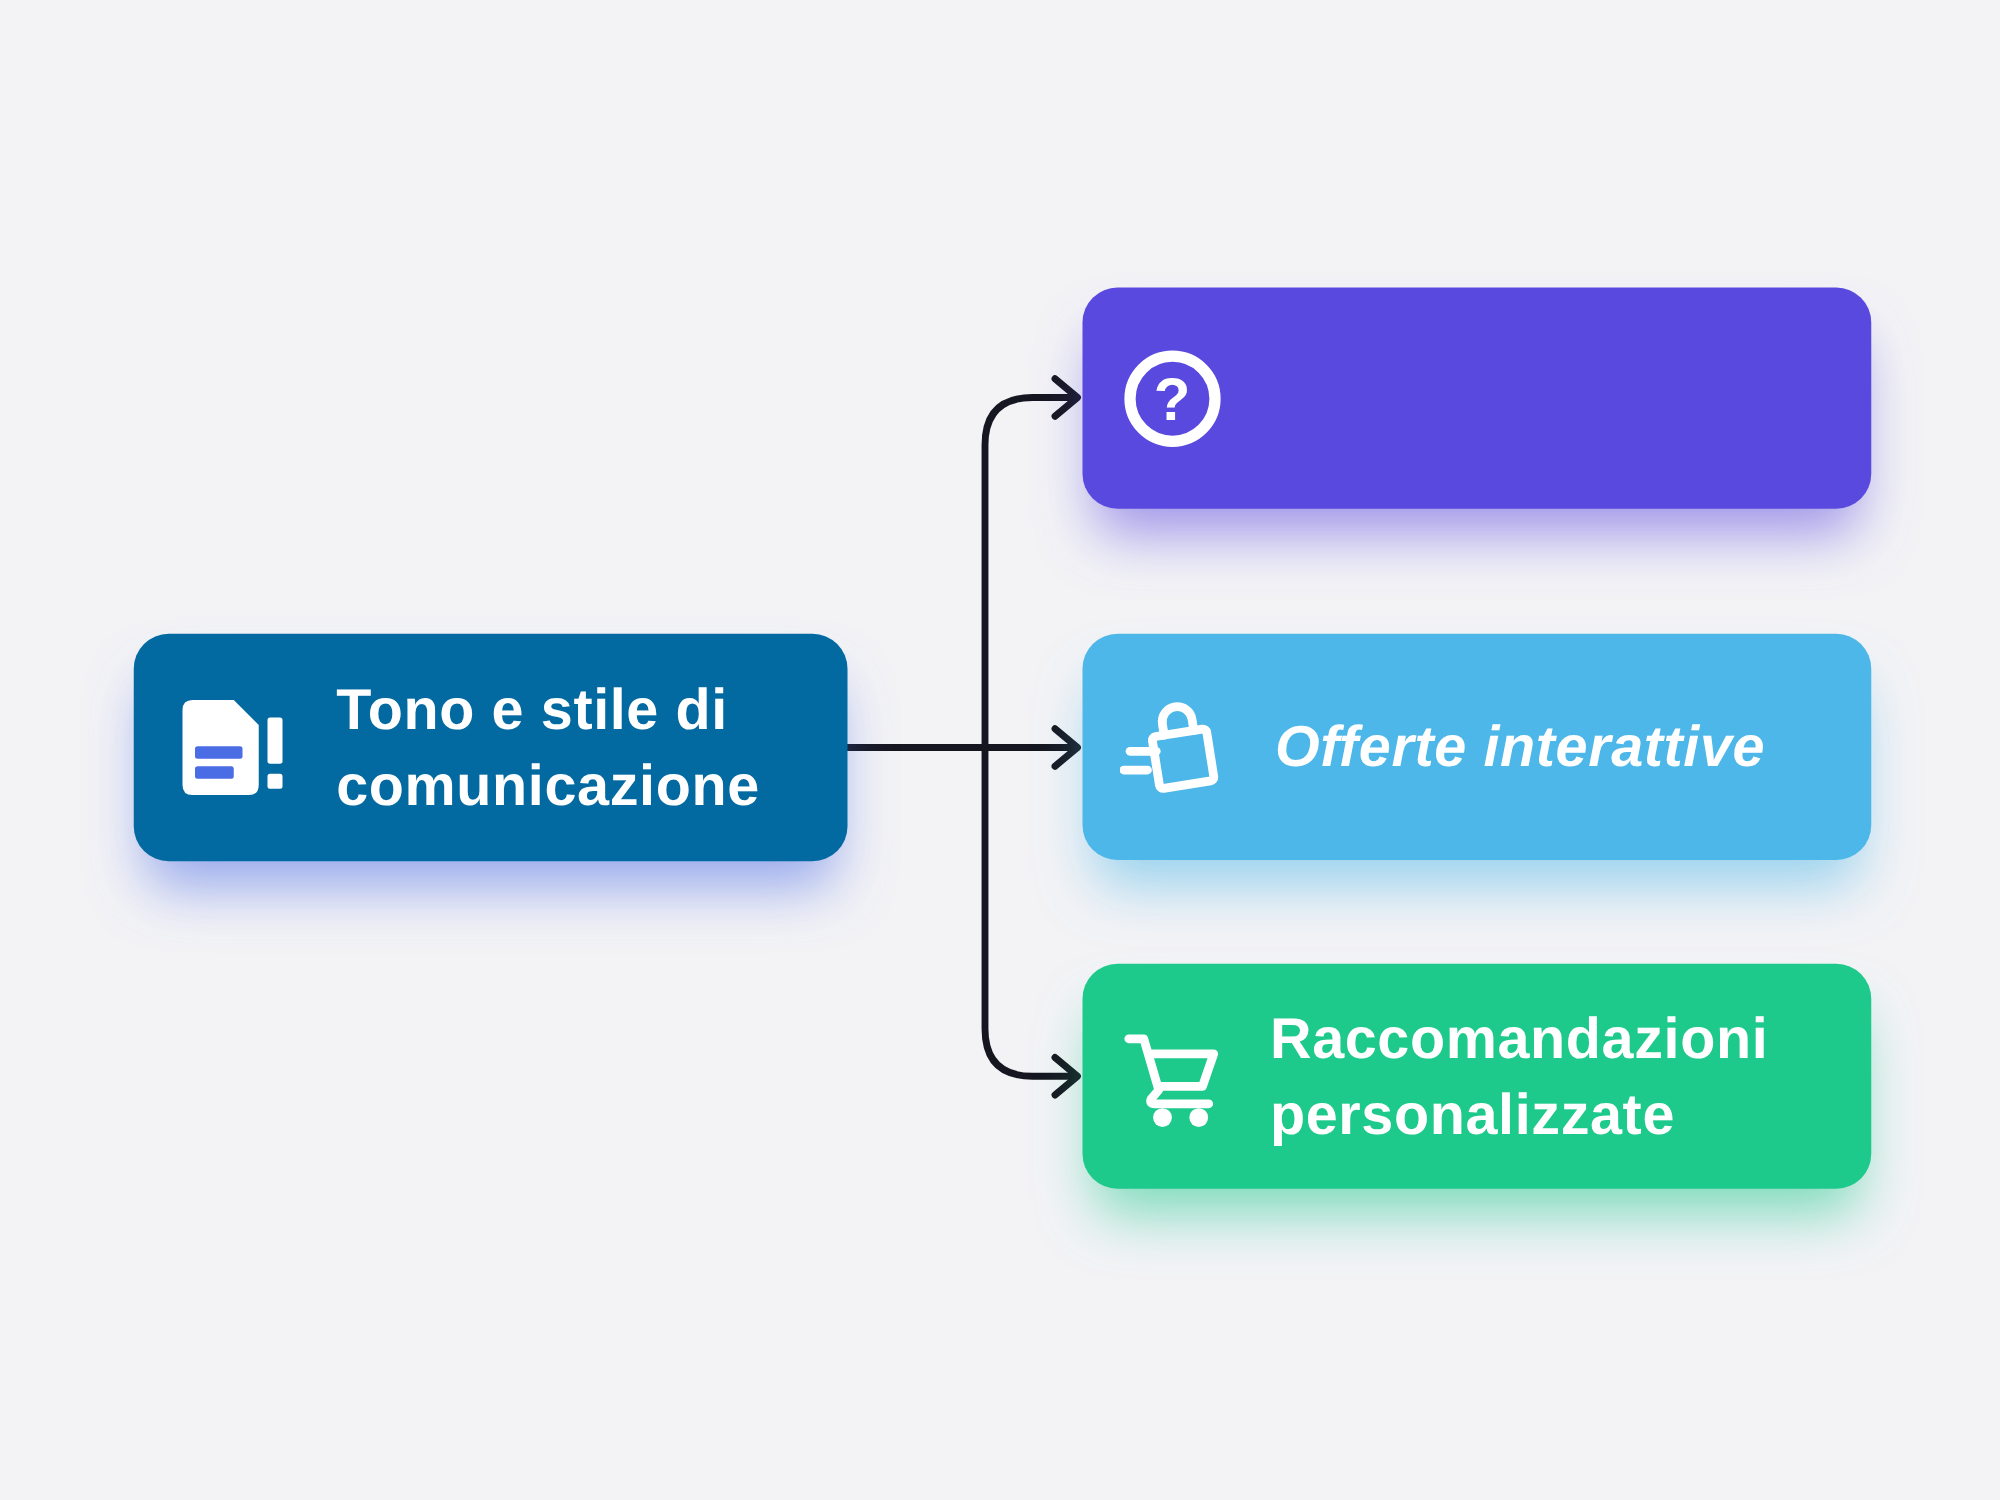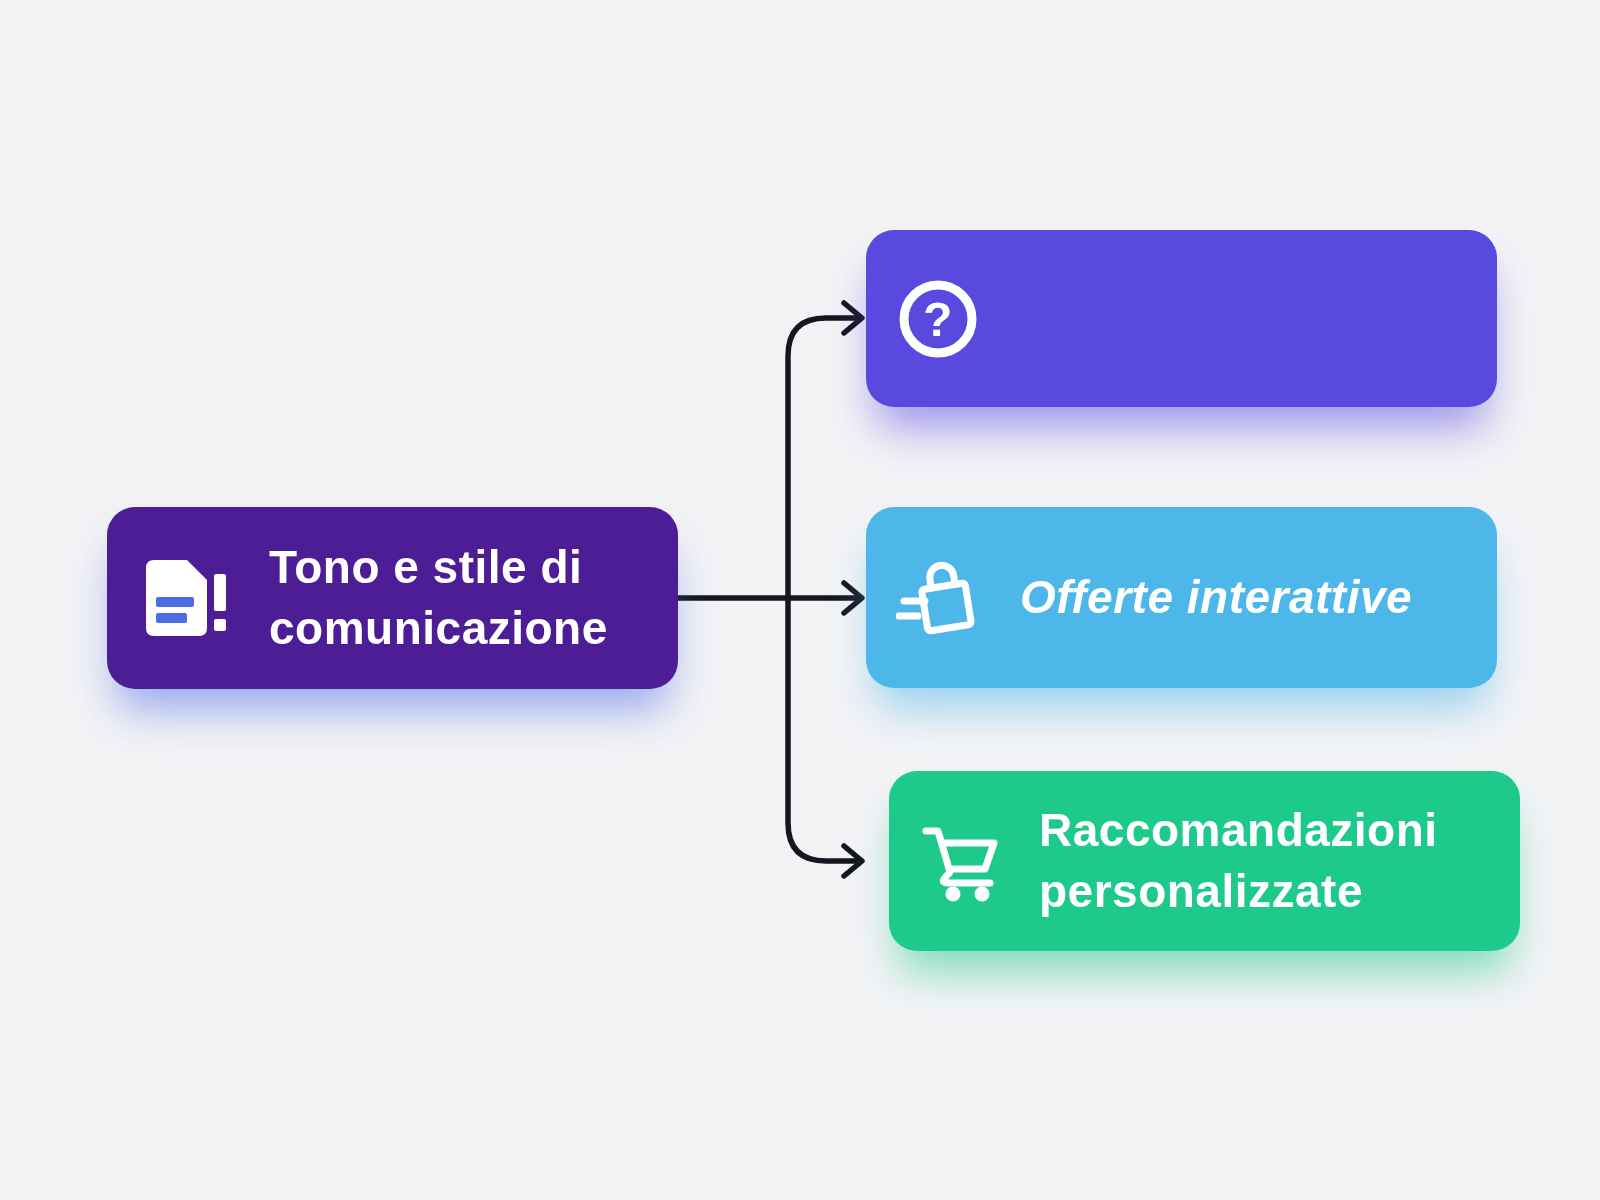--- a/index.html
+++ b/index.html
@@ -32,21 +32,21 @@
     gap: 40px;
   }
   .node-branch {
     left: 866px;
     width: 631px;
     padding-left: 30px;
     gap: 36px;
   }
   .node-branch-0 { top: 230px; height: 177px; }
   .node-branch-1 { top: 507px; height: 181px; font-style: italic; }
-  .node-branch-2 { top: 771px; height: 180px; margin-left: 23px; }
+  .node-branch-2 { top: 771px; height: 180px; }
 
   .icon-wrap { flex: 0 0 auto; display: flex; align-items: center; justify-content: center; }
 
   svg.connector-layer {
     position: absolute;
     left: 0; top: 0;
     width: 1600px; height: 1200px;
     pointer-events: none;
   }
   .connector-line {
@@ -70,21 +70,21 @@
 
     <path class="connector-line" d="M 678 598 H 856" stroke="#15161f"></path>
 
     <path class="connector-line" d="M 856 318 H 826 Q 788 318 788 356 V 823 Q 788 861 826 861 H 856" stroke="#15161f"></path>
 
     <path class="connector-line" d="M 844 303 L 862 318 L 844 333" stroke="#15161f"></path>
     <path class="connector-line" d="M 844 583 L 862 598 L 844 613" stroke="#15161f"></path>
     <path class="connector-line" d="M 844 846 L 862 861 L 844 876" stroke="#15161f"></path>
   </svg>
 
-  <div class="node node-root" style="background: #4c1d95; box-shadow: rgba(74, 108, 229, 0.55) 0px 30px 44px -10px;">
+  <div class="node node-root" style="background: #0369a1; box-shadow: rgba(74, 108, 229, 0.55) 0px 30px 44px -10px;">
     <span class="icon-wrap">
       <svg class="icon-svg" width="86" height="80" viewBox="0 0 86 80">
         <path d="M44 2 H11 Q3 2 3 10 V70 Q3 78 11 78 H56 Q64 78 64 70 V22 Z" fill="#ffffff"></path>
         <rect x="13" y="39" width="38" height="10" rx="2" fill="#4a6ce5"></rect>
         <rect x="13" y="55" width="31" height="10" rx="2" fill="#4a6ce5"></rect>
         <rect x="71" y="16" width="12" height="37" rx="2" fill="#ffffff"></rect>
         <rect x="71" y="61" width="12" height="12" rx="2" fill="#ffffff"></rect>
       </svg>
     </span>
     <span class="label">Tono e stile di

